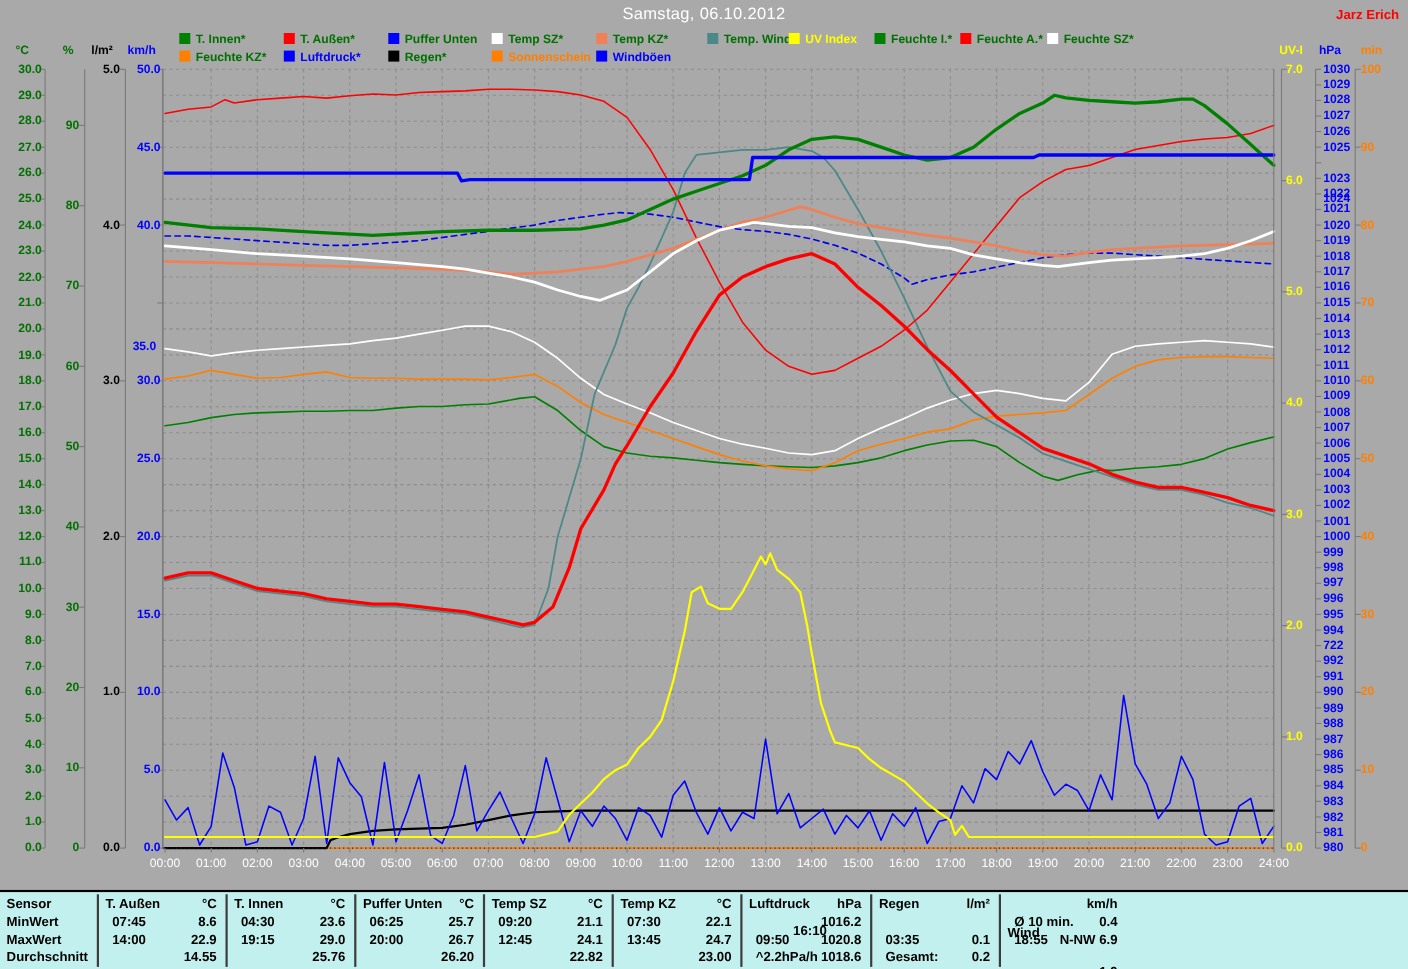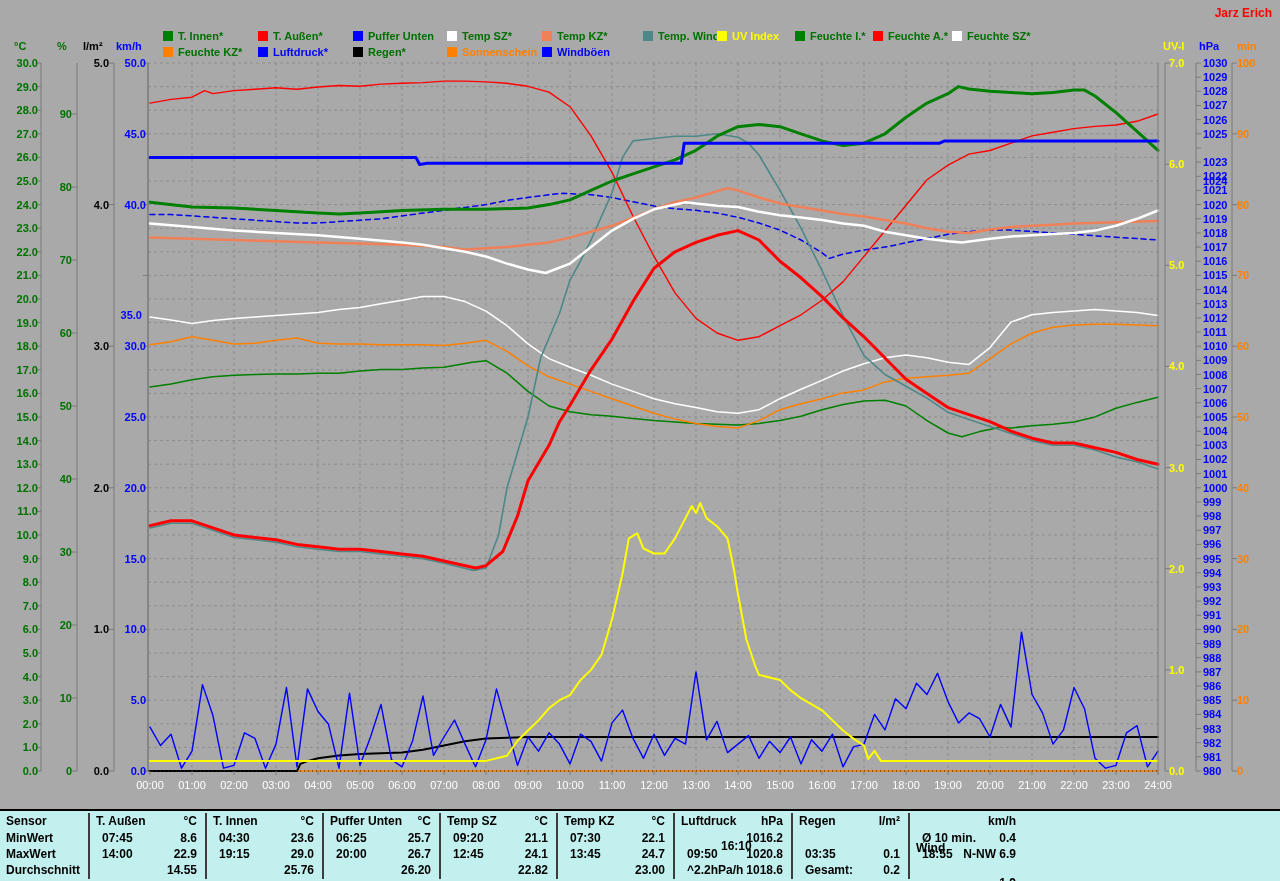--- a/index.html
+++ b/index.html
@@ -18,20 +18,21 @@
   #tablewrap{position:absolute;left:0;top:809px;width:1280px;height:72px;background:#c2f0ee;
              border-top:2px solid #000;box-sizing:border-box;font-size:12px;font-weight:bold;color:#000;}
   .tcell{position:absolute;white-space:nowrap;line-height:14px;}
   .tcell.rt{text-align:right;}
   .tdiv{position:absolute;top:2px;height:66px;width:2px;background:#3c3c3c;}
 </style>
 </head>
 <body>
 
 <div id="screen">
+  <div id="title" class="abs">Samstag, 06.10.2012</div>
   <div id="watermark" class="abs">Jarz Erich</div>
   <div id="legend">
       <span class="li" style="left: 163px; top: 30px;"><span class="sw" style="background: rgb(0, 128, 0);"></span><span style="color: rgb(0, 112, 0);">T. Innen*</span></span>
       <span class="li" style="left: 258px; top: 30px;"><span class="sw" style="background: rgb(255, 0, 0);"></span><span style="color: rgb(0, 112, 0);">T. Außen*</span></span>
       <span class="li" style="left: 353px; top: 30px;"><span class="sw" style="background: rgb(0, 0, 255);"></span><span style="color: rgb(0, 112, 0);">Puffer Unten</span></span>
       <span class="li" style="left: 447px; top: 30px;"><span class="sw" style="background: rgb(255, 255, 255);"></span><span style="color: rgb(0, 112, 0);">Temp SZ*</span></span>
       <span class="li" style="left: 542px; top: 30px;"><span class="sw" style="background: rgb(240, 128, 88);"></span><span style="color: rgb(0, 112, 0);">Temp KZ*</span></span>
       <span class="li" style="left: 643px; top: 30px;"><span class="sw" style="background: rgb(77, 136, 136);"></span><span style="color: rgb(0, 112, 0);">Temp. Wind*</span></span>
       <span class="li" style="left: 717px; top: 30px;"><span class="sw" style="background: rgb(255, 255, 0);"></span><span style="color: rgb(255, 255, 0);">UV Index</span></span>
       <span class="li" style="left: 795px; top: 30px;"><span class="sw" style="background: rgb(0, 128, 0);"></span><span style="color: rgb(0, 112, 0);">Feuchte I.*</span></span>
@@ -383,21 +384,21 @@
       <div class="axlbl" style="color: rgb(0, 0, 255); top: 439.32px; left: 1203px;">1003</div>
       <div class="axlbl" style="color: rgb(0, 0, 255); top: 453.48px; left: 1203px;">1002</div>
       <div class="axlbl" style="color: rgb(0, 0, 255); top: 467.64px; left: 1203px;">1001</div>
       <div class="axlbl" style="color: rgb(0, 0, 255); top: 481.8px; left: 1203px;">1000</div>
       <div class="axlbl" style="color: rgb(0, 0, 255); top: 495.96px; left: 1203px;">999</div>
       <div class="axlbl" style="color: rgb(0, 0, 255); top: 510.12px; left: 1203px;">998</div>
       <div class="axlbl" style="color: rgb(0, 0, 255); top: 524.28px; left: 1203px;">997</div>
       <div class="axlbl" style="color: rgb(0, 0, 255); top: 538.44px; left: 1203px;">996</div>
       <div class="axlbl" style="color: rgb(0, 0, 255); top: 552.6px; left: 1203px;">995</div>
       <div class="axlbl" style="color: rgb(0, 0, 255); top: 566.76px; left: 1203px;">994</div>
-      <div class="axlbl" style="color: rgb(0, 0, 255); top: 580.92px; left: 1203px;">993</div>
+      <div class="axlbl" style="color: rgb(0, 0, 255); top: 580.92px; left: 1203px;">722</div>
       <div class="axlbl" style="color: rgb(0, 0, 255); top: 595.08px; left: 1203px;">992</div>
       <div class="axlbl" style="color: rgb(0, 0, 255); top: 609.24px; left: 1203px;">991</div>
       <div class="axlbl" style="color: rgb(0, 0, 255); top: 623.4px; left: 1203px;">990</div>
       <div class="axlbl" style="color: rgb(0, 0, 255); top: 637.56px; left: 1203px;">989</div>
       <div class="axlbl" style="color: rgb(0, 0, 255); top: 651.72px; left: 1203px;">988</div>
       <div class="axlbl" style="color: rgb(0, 0, 255); top: 665.88px; left: 1203px;">987</div>
       <div class="axlbl" style="color: rgb(0, 0, 255); top: 680.04px; left: 1203px;">986</div>
       <div class="axlbl" style="color: rgb(0, 0, 255); top: 694.2px; left: 1203px;">985</div>
       <div class="axlbl" style="color: rgb(0, 0, 255); top: 708.36px; left: 1203px;">984</div>
       <div class="axlbl" style="color: rgb(0, 0, 255); top: 722.52px; left: 1203px;">983</div>

